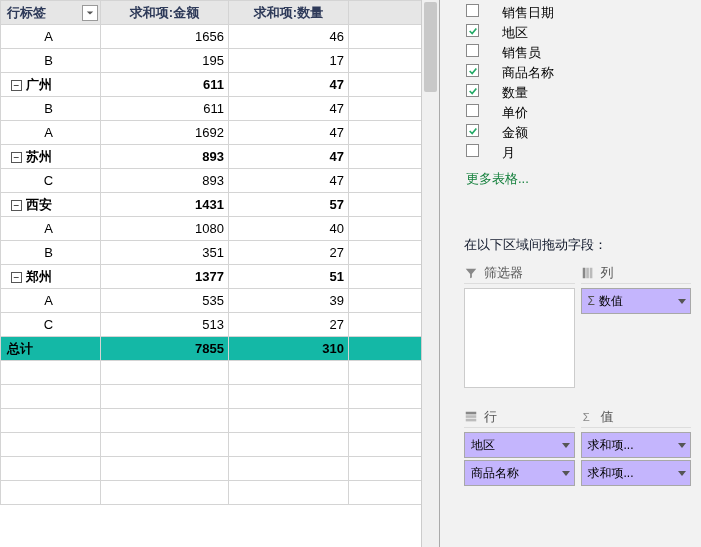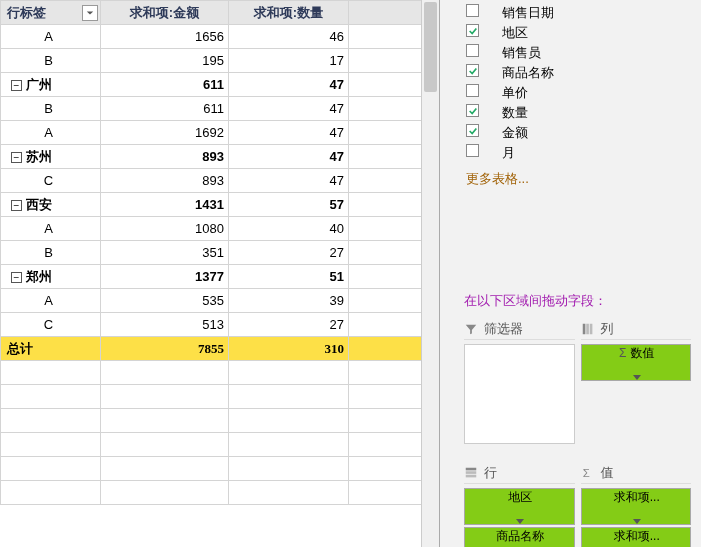--- a/index.html
+++ b/index.html
@@ -56,21 +56,21 @@
     background: #fff;
     border: 1px solid #999;
     display: flex;
     align-items: center;
     justify-content: center;
   }
   .dropdown-btn svg { width: 8px; height: 8px; }
   .group td:first-child { text-align: left; padding-left: 10px; font-weight: bold; }
   .group td { font-weight: bold; }
   .leaf td:first-child { text-align: center; padding-left: 0; }
-  .grand td { background: #fde047; font-weight: bold; font-family: Liberation Serif, serif; }
+  .grand td { background: #14b8a6; font-weight: bold; }
   .grand td:first-child { text-align: left; padding-left: 6px; }
   .collapse-icon {
     display: inline-block;
     width: 11px; height: 11px;
     border: 1px solid #555;
     line-height: 9px;
     text-align: center;
     font-size: 10px;
     margin-right: 4px;
     background: #fff;
@@ -109,24 +109,24 @@
   .chk {
     width: 13px; height: 13px;
     border: 1px solid #888;
     background: #fff;
     display: flex;
     align-items: center;
     justify-content: center;
   }
   .chk.checked svg { display: block; }
   .chk svg { display: none; width: 10px; height: 10px; }
-  .more-tables { margin-top: 6px; color: #a16207; padding-left: 2px; }
+  .more-tables { margin-top: 6px; color: #15803d; padding-left: 2px; }
   .drag-hint {
-    margin-top: 100px;
-    color: #a21caf;
+    margin-top: 44px;
+    color: #0f172a;
     padding: 4px 0;
   }
   .zones {
     display: grid;
     grid-template-columns: 1fr 1fr;
     grid-template-rows: auto auto;
     gap: 6px;
     margin-top: 6px;
   }
   .zone { display: flex; flex-direction: column; }
@@ -145,30 +145,29 @@
     flex-direction: column;
     gap: 2px;
     margin-top: 4px;
   }
   .zone.filter .zone-body {
     background: #fff;
     border: 1px solid #ccc;
     min-height: 100px;
   }
   .pill {
-    background: #84cc16;
+    background: #c4b5fd;
     border: 1px solid #a8a8a8;
-    height: 37px;
+    height: 26px;
     display: flex;
     align-items: center;
     padding: 0 4px 0 6px;
     font-size: 12px;
     justify-content: space-between;
     min-width: 100px;
-    flex-direction: column;
   }
   .pill .tri { width:0;height:0;border-left:4px solid transparent;border-right:4px solid transparent;border-top:5px solid #555; }
   .pill .sigma { font-family: "Segoe UI", Arial; margin-right: 4px; color:#555; }
   .zone2 { display: grid; grid-template-columns: 1fr 1fr; gap: 6px; margin-top: 14px; }
 </style>
 </head>
 <body>
 
 <div class="grid-area">
   <table>
@@ -340,30 +339,30 @@
       </div>
       <div class="field-item">
         <span class="chk checked">
           <svg viewBox="0 0 12 12">
             <path d="M2 6 L5 9 L10 3" stroke="#2a6" stroke-width="2" fill="none"></path>
           </svg>
         </span>
         <span>商品名称</span>
       </div>
       <div class="field-item">
-        <span class="chk"></span>
-        <span>单价</span>
-      </div>
-      <div class="field-item">
         <span class="chk checked">
           <svg viewBox="0 0 12 12">
             <path d="M2 6 L5 9 L10 3" stroke="#2a6" stroke-width="2" fill="none"></path>
           </svg>
         </span>
         <span>数量</span>
+      </div>
+      <div class="field-item">
+        <span class="chk"></span>
+        <span>单价</span>
       </div>
       <div class="field-item">
         <span class="chk checked">
           <svg viewBox="0 0 12 12">
             <path d="M2 6 L5 9 L10 3" stroke="#2a6" stroke-width="2" fill="none"></path>
           </svg>
         </span>
         <span>金额</span>
       </div>
       <div class="field-item">

